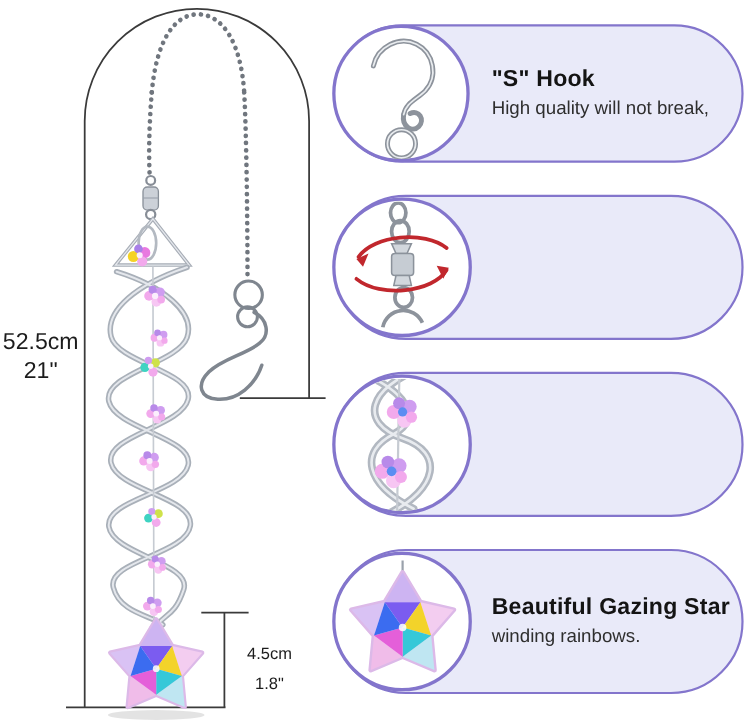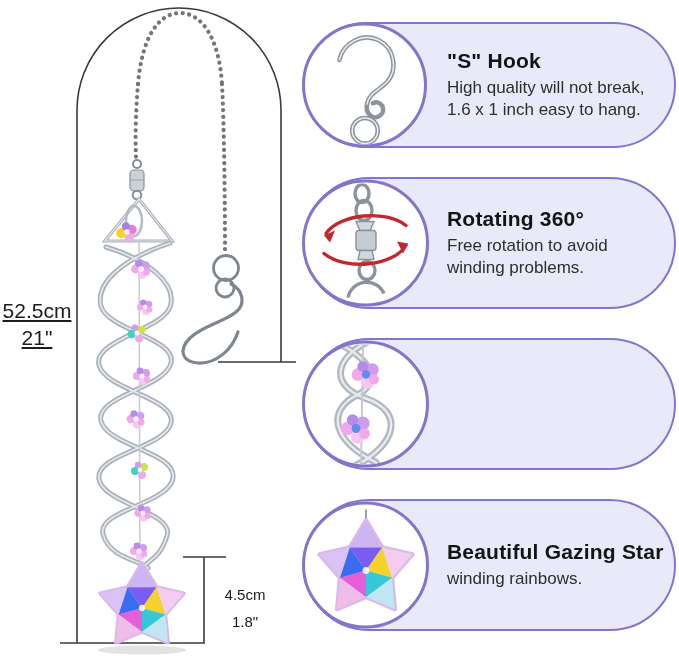--- a/index.html
+++ b/index.html
@@ -9,21 +9,21 @@
     --metal:#9aa1ab;
     --metal-hi:#e9ecf0;
   }
   html,body{margin:0;padding:0;background:#ffffff;}
   .canvas{
     position:relative;width:679px;height:656px;background:#ffffff;overflow:hidden;
     font-family:"Liberation Sans",sans-serif;
   }
   .figure-svg{position:absolute;left:0;top:0;}
   .dim-label{position:absolute;color:#1c1c1c;text-align:center;}
-  .dim-left{left:0;top:297px;width:74px;font-size:21px;line-height:27px;text-decoration:underline;}
+  .dim-left{left:0;top:297px;width:74px;font-size:21px;line-height:27px;}
   .dim-star{left:205px;top:581px;width:80px;font-size:15px;line-height:27px;}
   .features{
     position:absolute;left:303px;top:22px;width:373px;
     display:flex;flex-direction:column;gap:29px;
   }
   .pill{
     position:relative;height:132px;box-sizing:border-box;
     background:var(--card-bg);
     border:2.5px solid var(--accent);
     border-radius:70px;
@@ -177,21 +177,20 @@
             <g stroke="#e9ecef" stroke-width="1.6">
               <path d="M 34,34 C 38,16 58,6 74,14 C 90,22 94,44 82,57 C 74,65 64,68 62,79"></path>
               <circle cx="60" cy="106" r="13"></circle>
             </g>
           </g>
         </svg>
       </div>
       <div class="ftext">
         <div class="ftitle">"S" Hook</div>
         <div class="fline">High quality will not break,</div>
-        <div class="fline">1.6 x 1 inch easy to hang.</div>
       </div>
     </div>
 
     <div class="pill">
       <div class="photo">
         <svg width="120" height="120" viewBox="0 0 120 120">
           <g fill="none" stroke="#8d939c" stroke-width="3.4">
             <ellipse cx="56" cy="10" rx="7" ry="9"></ellipse>
             <ellipse cx="58" cy="27" rx="8" ry="10"></ellipse>
             <ellipse cx="61" cy="87" rx="8" ry="9"></ellipse>
@@ -200,25 +199,20 @@
           <path d="M 50,38 L 68,38 L 64,47 L 54,47 Z" fill="#d2d7dd" stroke="#8b929b" stroke-width="1.4"></path>
           <rect x="50" y="47" width="20" height="20" rx="3" fill="#c6ccd3" stroke="#8b929b" stroke-width="1.4"></rect>
           <path d="M 54,67 L 66,67 L 68,76 L 52,76 Z" fill="#d2d7dd" stroke="#8b929b" stroke-width="1.4"></path>
           <g fill="none" stroke="#c1272d" stroke-width="3.4" stroke-linecap="round">
             <path d="M 18,70 C 40,88 88,82 100,62"></path>
             <path d="M 100,42 C 80,26 34,30 20,50"></path>
           </g>
           <polygon points="102,60 91,58 97,70" fill="#c1272d"></polygon>
           <polygon points="18,52 29,47 24,59" fill="#c1272d"></polygon>
         </svg>
-      </div>
-      <div class="ftext">
-        <div class="ftitle">Rotating 360°</div>
-        <div class="fline">Free rotation to avoid</div>
-        <div class="fline">winding problems.</div>
       </div>
     </div>
 
     <div class="pill">
       <div class="photo">
         <svg width="120" height="120" viewBox="0 0 120 120">
           <defs>
             <g id="flA2">
               <circle cx="-5" cy="0" r="4" fill="#f2a9ec"></circle>
               <circle cx="4" cy="-3" r="4" fill="#cf9df0"></circle>

